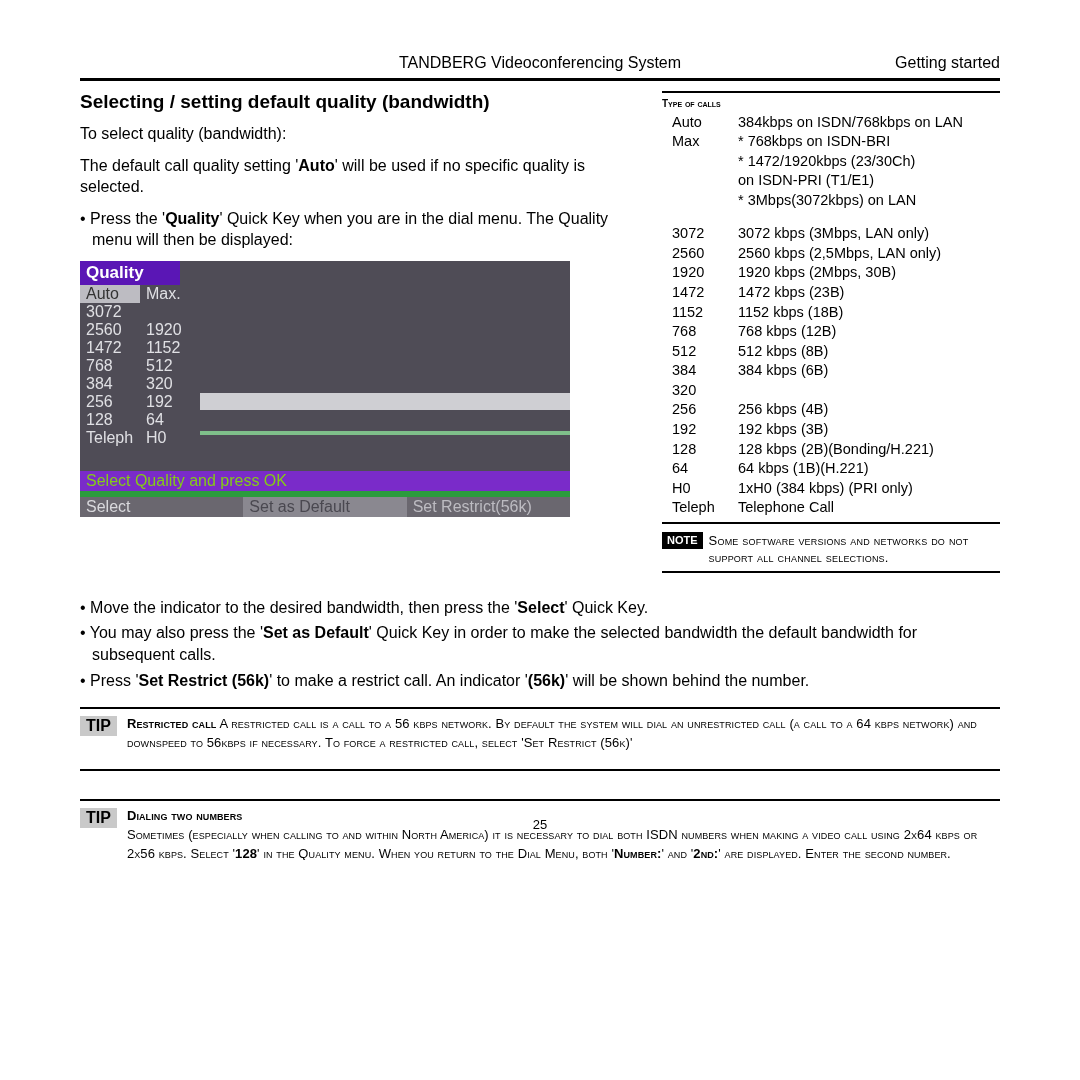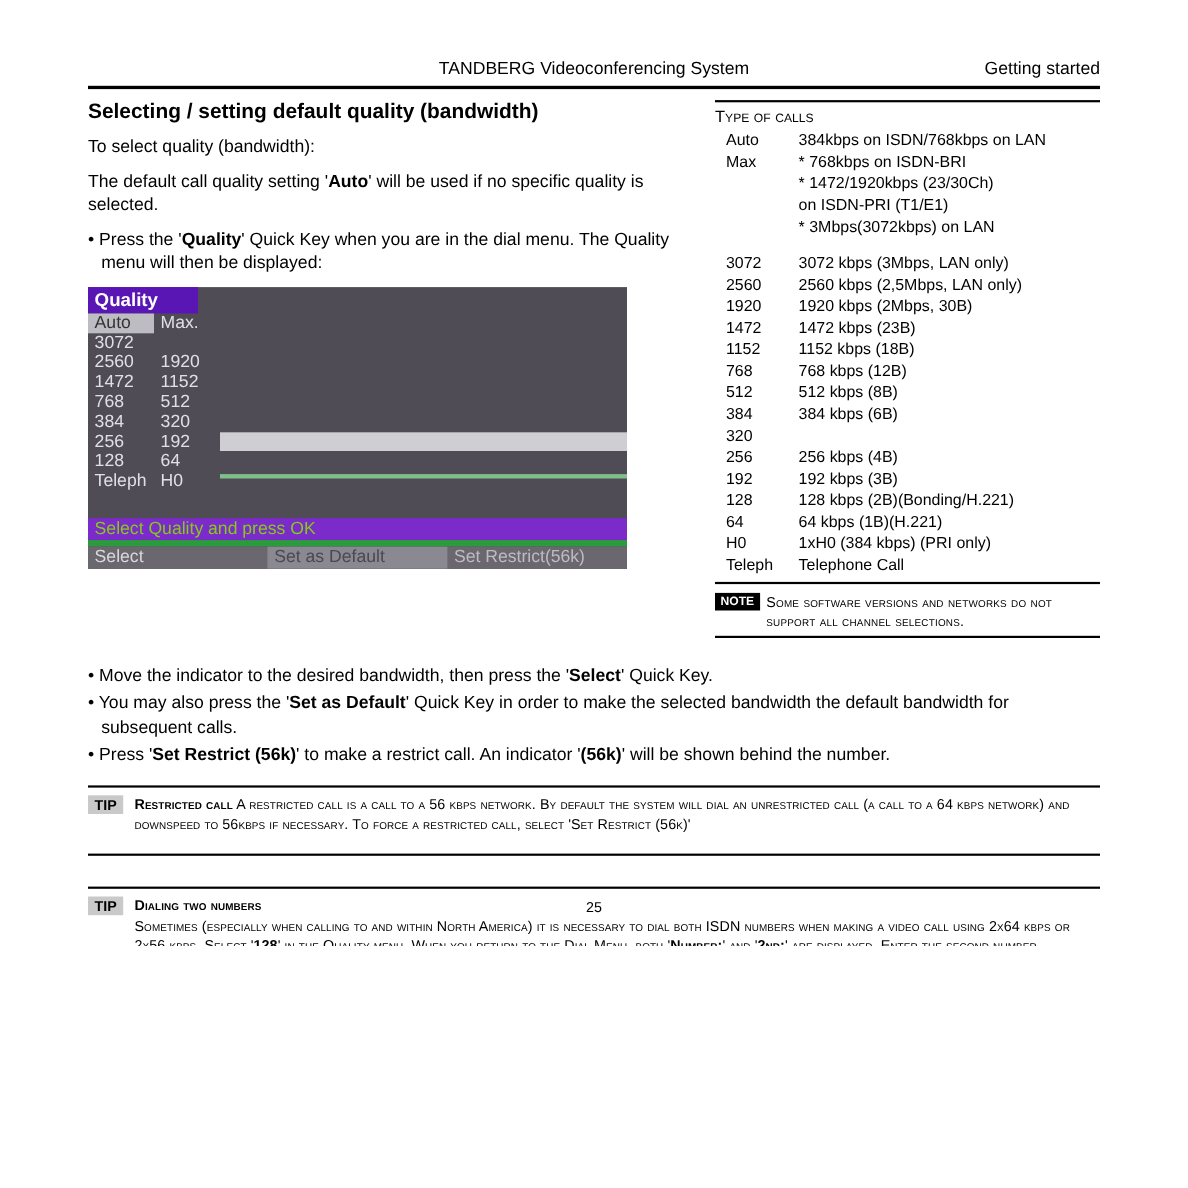--- a/index.html
+++ b/index.html
@@ -24,21 +24,21 @@
   }
   .header-title { text-align: center; flex: 1; }
   .header-right { text-align: right; }
   .hr-thick {
     border: none;
     border-top: 3px solid #000;
     margin: 2px 0 10px 0;
   }
   .columns {
     display: flex;
-    gap: 30px;
+    gap: 42px;
   }
   .colL { flex: 0 0 540px; }
   .colR { flex: 1; font-size: 14.5px; line-height: 1.35; }
   h2.section {
     font-size: 19px;
     font-weight: bold;
     margin: 0 0 10px 0;
   }
   .para { font-size: 16px; line-height: 1.35; margin-bottom: 10px; }
   .bullet { font-size: 16px; line-height: 1.35; margin: 4px 0 4px 0; padding-left: 12px; text-indent: -12px;}
@@ -85,37 +85,37 @@
     grid-template-columns: 1fr 1fr 1fr;
     background: #5c5963;
     color: #d9d9dd;
   }
   .qmenu .soft .skL { background: #6a676f; padding: 1px 6px; }
   .qmenu .soft .skM { background: #8a8890; color:#4a4850; padding: 1px 6px; }
   .qmenu .soft .skR { background: #6a676f; color:#bdbcc2; padding: 1px 6px; }
 
   
   .toc-hr { border: none; border-top: 2px solid #000; margin: 0 0 4px 0; }
-  .toc-hdr { font-variant: small-caps; font-size: 15px; margin-bottom: 2px; }
+  .toc-hdr { font-variant: small-caps; font-size: 10px; margin-bottom: 2px; font-weight: bold; }
   .toc-list .row { display: flex; }
   .toc-list .k { flex: 0 0 66px; padding-left: 10px; }
   .toc-list .v { flex: 1; }
   .note-row { display:flex; align-items:flex-start; gap:6px; margin-top:8px; font-size:13px;}
   .note-badge {
     background:#000; color:#fff; font-size:11px; font-weight:bold;
     padding:1px 5px; display:inline-block;
   }
   .note-text { font-variant: small-caps; letter-spacing:0.2px; line-height:1.35; }
   .hr-thin { border:none; border-top:2px solid #000; margin:4px 0; }
 
   
   .below { margin-top: 20px; }
   .tip-row { display:flex; align-items:flex-start; gap:10px; font-size:13px;}
   .tip-badge {
-    background:#c9c9c9; color:#000; font-size:13px; font-weight:bold;
+    background:#c9c9c9; color:#000; font-size:16px; font-weight:bold;
     padding:1px 6px; display:inline-block; margin-top:1px;
   }
   .tip-text { font-variant: small-caps; font-size:13px; line-height:1.45; letter-spacing:0.1px;}
   .tip-title { font-weight:bold; font-variant: small-caps; font-size:13px; }
   .hr-mid { border:none; border-top:2px solid #000; margin:16px 0 6px 0; }
 
   .pagenum {
     position:absolute;
     left:0; right:0; bottom:28px;
     text-align:center;

